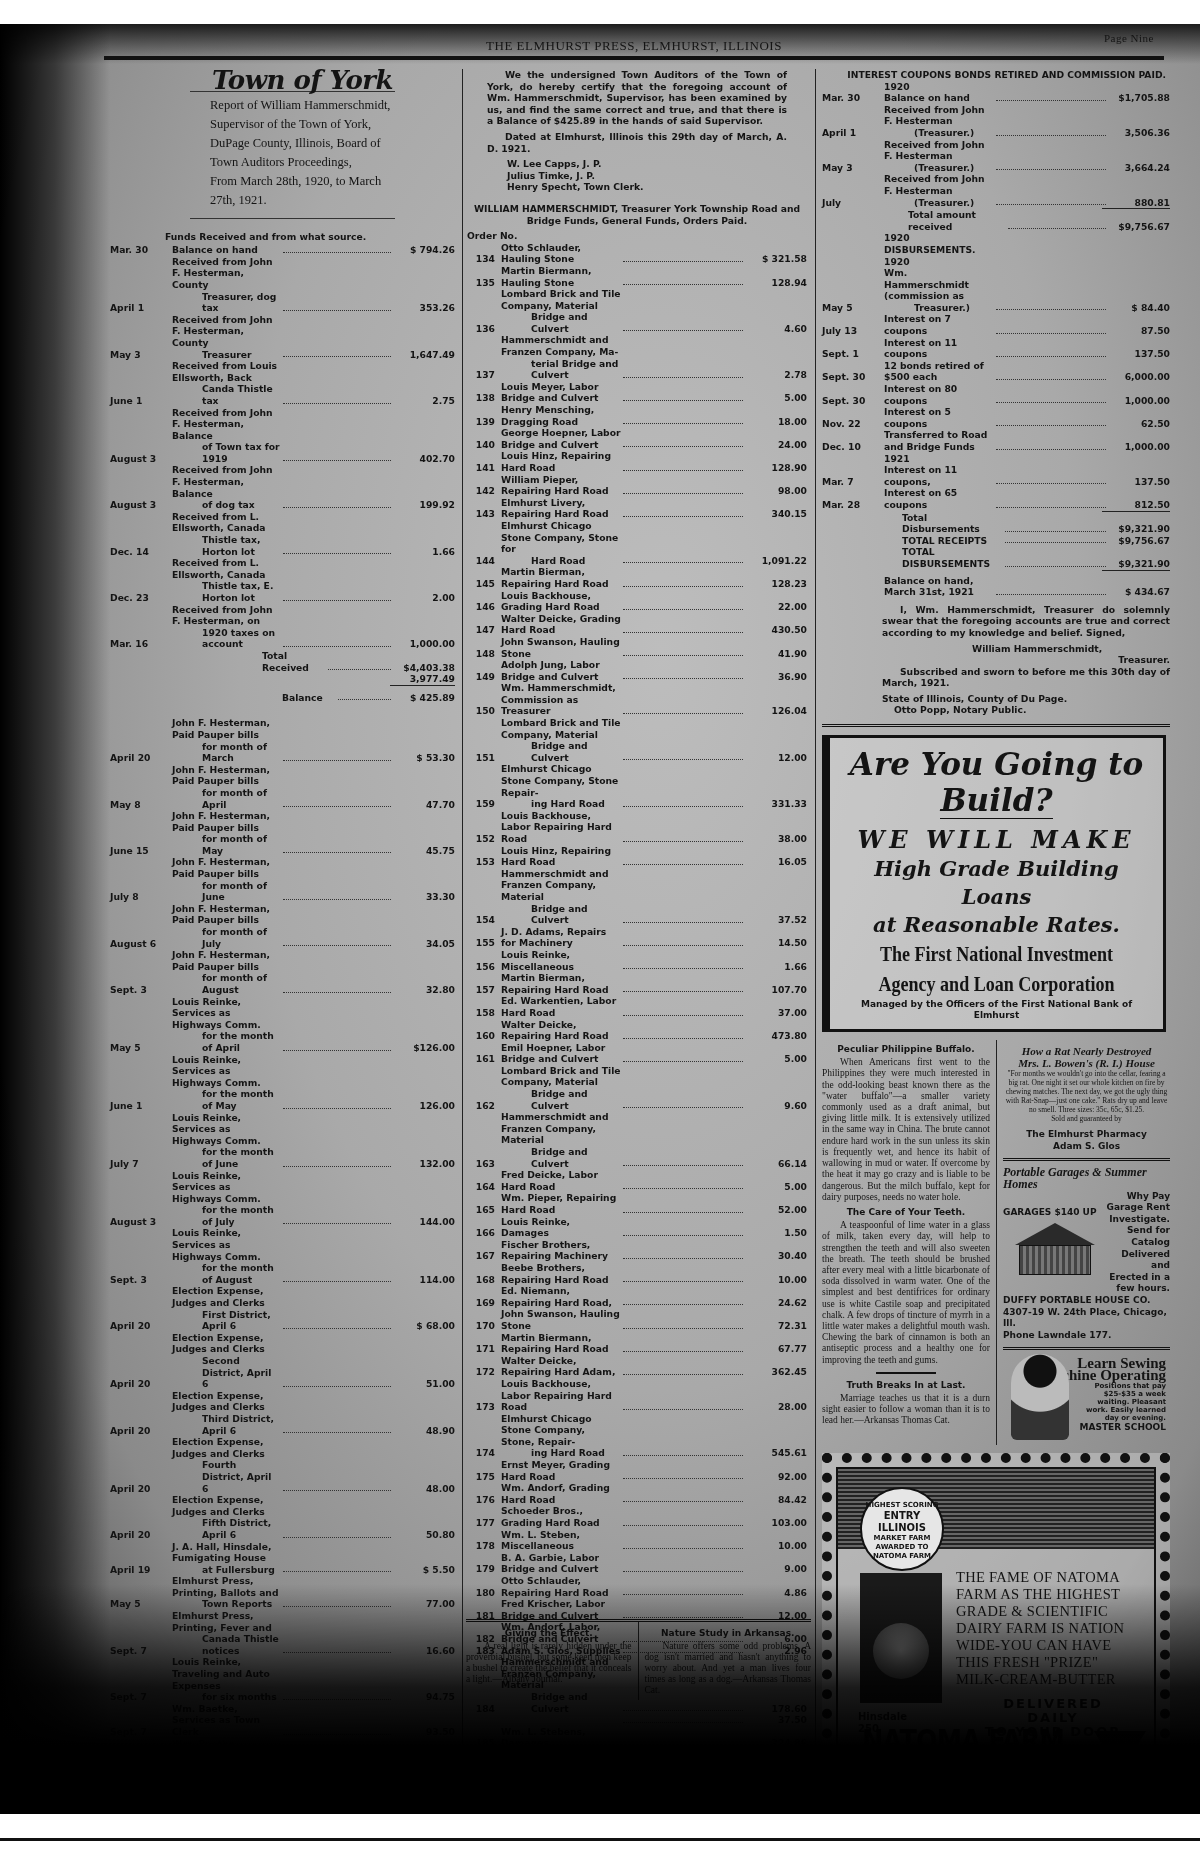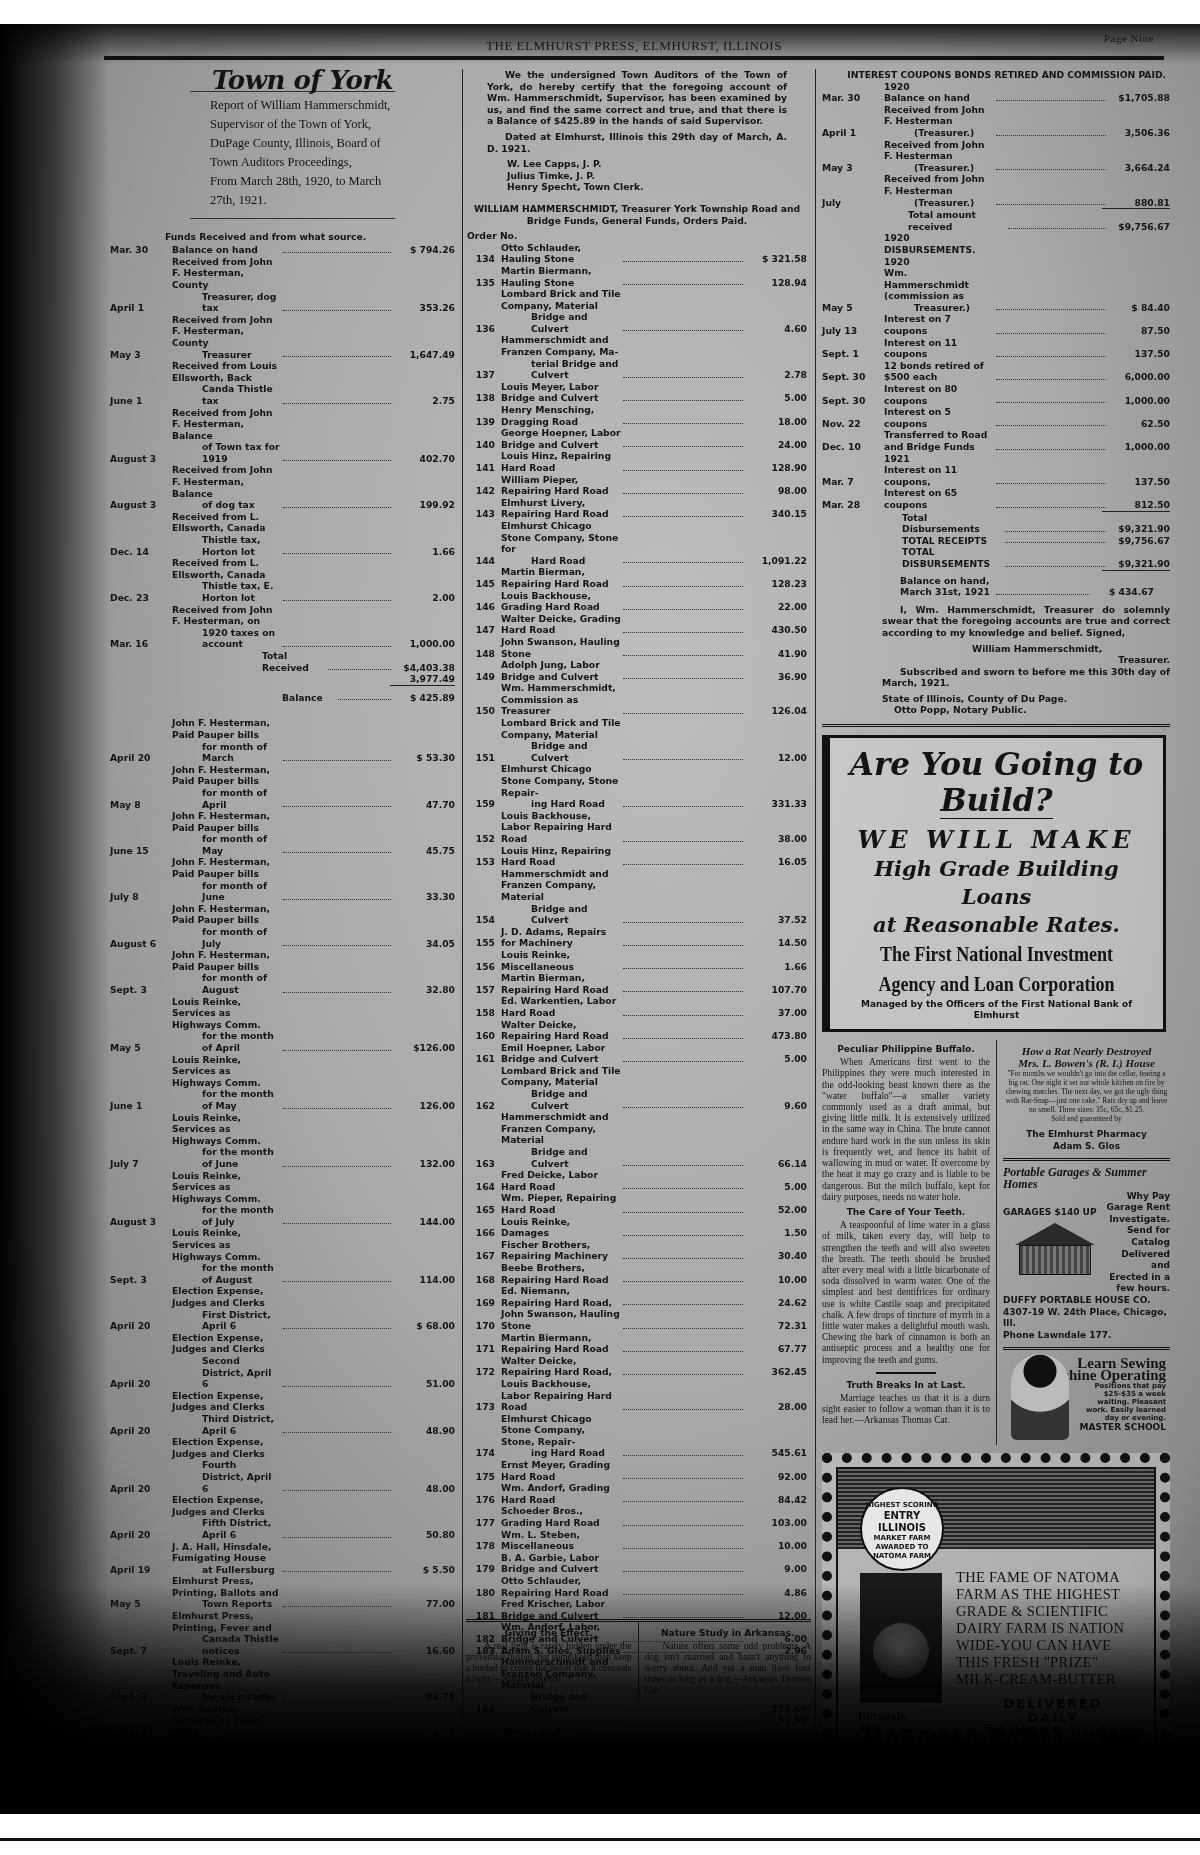--- a/index.html
+++ b/index.html
@@ -561,21 +561,21 @@
           <span class="v">72.31</span>
         </div>
         <div class="row">
           <span class="d">171</span>
           <span class="t"><span>Martin Biermann, Repairing Hard Road</span></span>
           <span class="dots"></span>
           <span class="v">67.77</span>
         </div>
         <div class="row">
           <span class="d">172</span>
-          <span class="t"><span>Walter Deicke, Repairing Hard Road,</span></span>
+          <span class="t"><span>Walter Deicke, Repairing Hard Adam,</span></span>
           <span class="dots"></span>
           <span class="v">362.45</span>
         </div>
         <div class="row">
           <span class="d">173</span>
           <span class="t"><span>Louis Backhouse, Labor Repairing Hard Road</span></span>
           <span class="dots"></span>
           <span class="v">28.00</span>
         </div>
         <div class="row">
@@ -802,21 +802,21 @@
           <span class="dots"></span>
           <span class="v">$9,756.67</span>
         </div>
         <div class="row">
           <span class="t" style="padding-left: 80px;">TOTAL DISBURSEMENTS</span>
           <span class="dots"></span>
           <span class="v">$9,321.90</span>
         </div>
       </div>
     <div class="sumline"></div>
-    <div class="row" style="margin:4px 16px 6px">
+    <div class="row" style="margin:4px 0 6px">
       <span class="d"></span>
         <span class="t">Balance on hand, March 31st, 1921</span>
         <span class="dots"></span>
         <span class="v">$ 434.67</span>
     </div>
     <div style="padding-left:60px;font-weight:bold">
       <div class="para">I, Wm. Hammerschmidt, Treasurer do solemnly swear that the foregoing accounts are true and correct according to my knowledge and belief. Signed,</div>
       <div style="padding-left:90px">William Hammerschmidt,</div>
       <div style="text-align:right">Treasurer.</div>
       <div class="para">Subscribed and sworn to before me this 30th day of March, 1921.</div>

